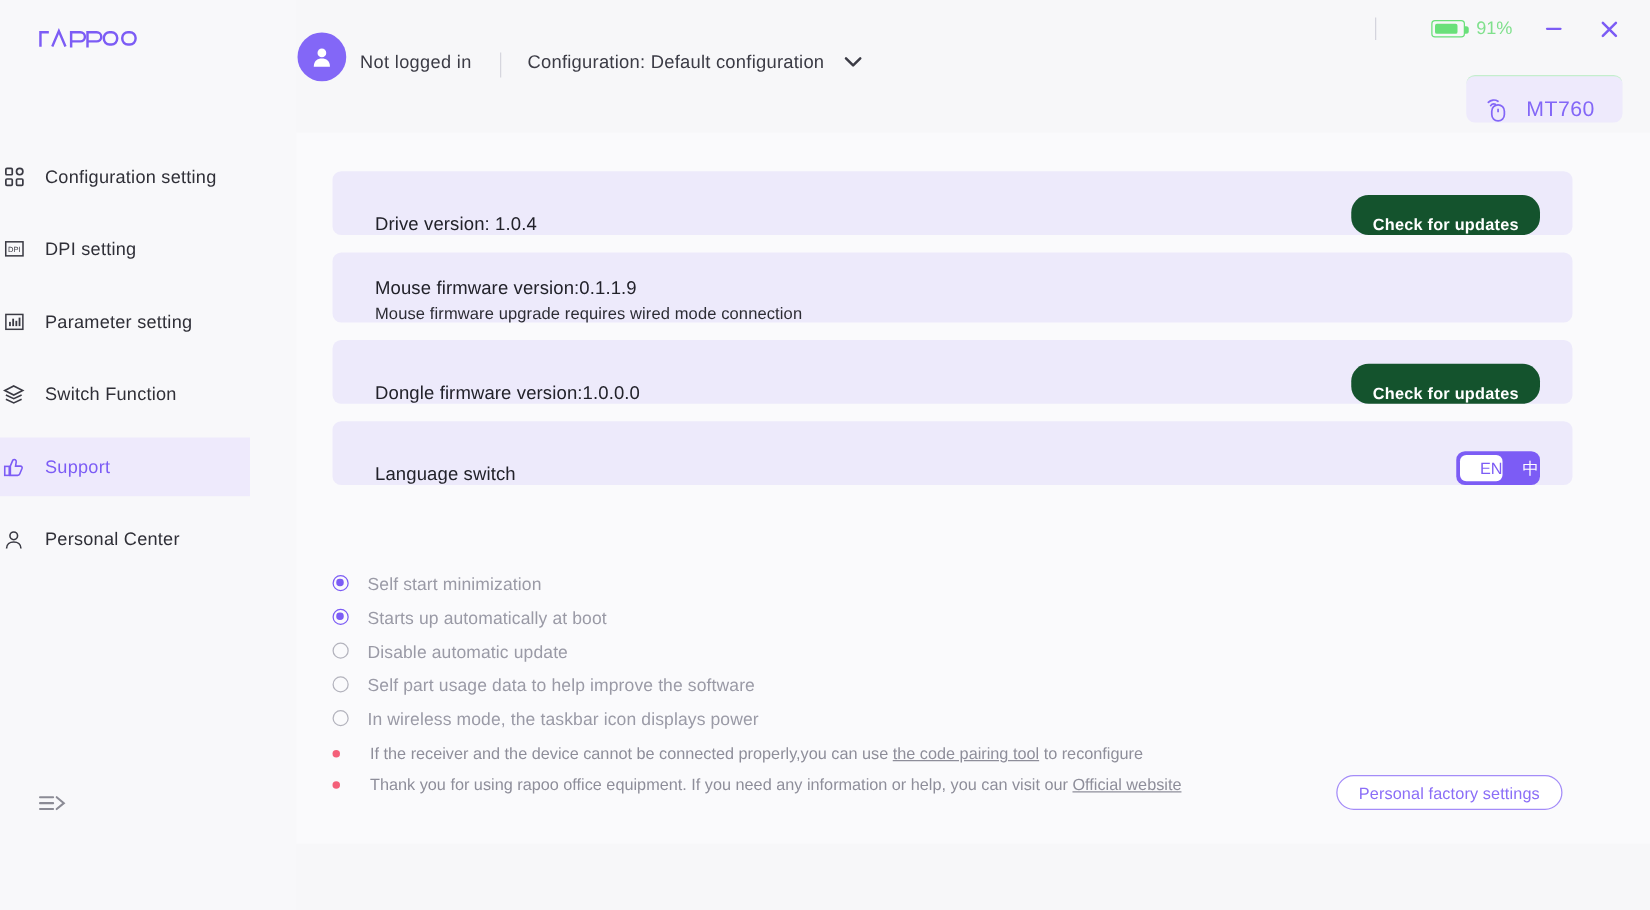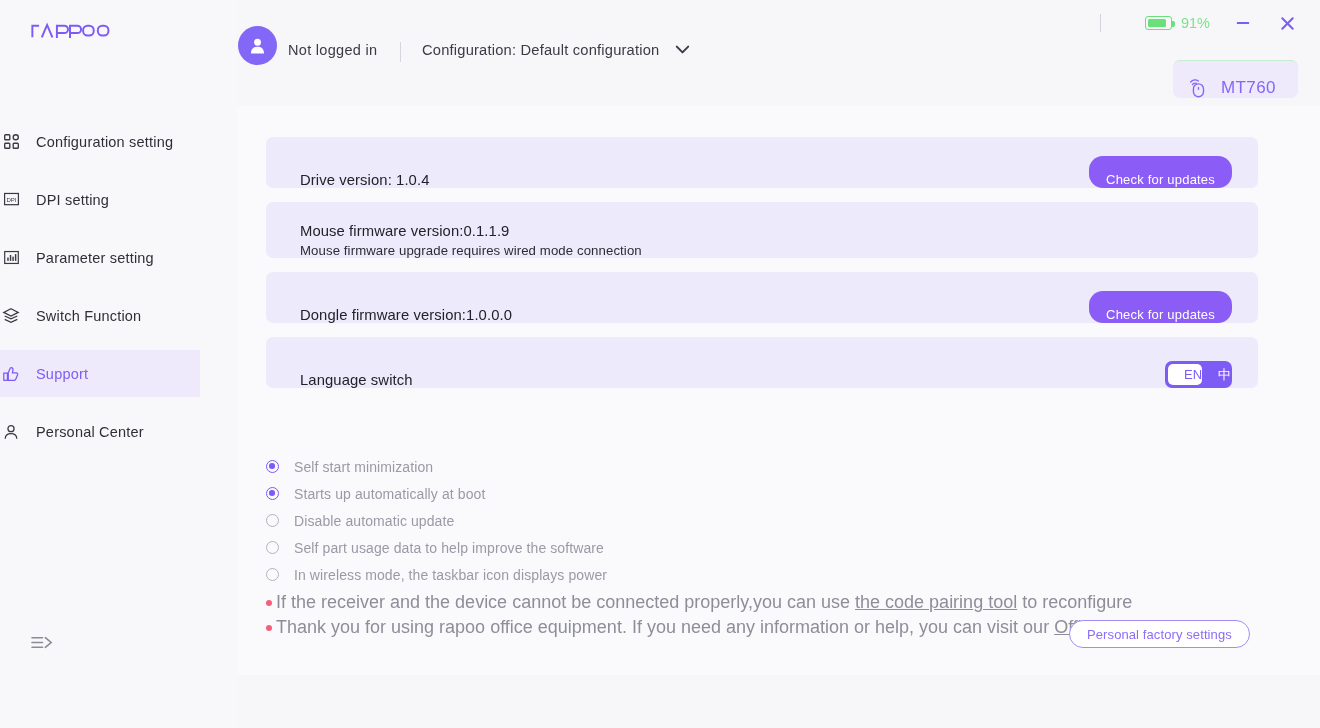--- a/index.html
+++ b/index.html
@@ -140,25 +140,25 @@
     padding: 0 26px 0 34px;
     margin-bottom: 14px;
   }
   .row.r1 { height: 51px; }
   .row.r2 { height: 56px; }
   .row.r3 { height: 51px; }
   .row.r4 { height: 51px; }
   .row-title { font-size: 14.8px; color: #22222a; letter-spacing: .1px; }
   .row-sub { font-size: 13.2px; color: #2c2c34; margin-top: 4px; letter-spacing: .1px; }
   .btn-primary {
-    background: #8b5cf6; color: #fff;
+    background: #14532d; color: #fff;
     border: none; border-radius: 14px;
     height: 27px; padding: 16px 17px;
     font-size: 13px; font-family: "Liberation Sans", sans-serif;
-    cursor: pointer; letter-spacing: .2px;
+    cursor: pointer; letter-spacing: .2px; font-weight: bold;
   }
   .lang-toggle {
     background: #7c5cf5; border-radius: 7px;
     height: 27px; width: 67px;
     display: flex; align-items: center; padding: 3px;
     cursor: pointer;
   }
   .lang-opt {
     flex: 1; height: 100%;
     display: flex; align-items: center; justify-content: center;
@@ -183,21 +183,21 @@
     width: 5.6px; height: 5.6px; border-radius: 50%; background: #7c5cf5;
   }
   .opt .lbl { margin-left: 15px; font-size: 14px; color: #9a9aa6; letter-spacing: .1px; }
 
   .notes { position: absolute; left: 29px; top: 484px; width: 980px; }
   .note { display: flex; align-items: center; height: 25px; }
   .dot {
     width: 6px; height: 6px; border-radius: 50%;
     background: #f4607a; flex: 0 0 6px;
   }
-  .note .txt { margin-left: 4px; font-size: 18px; color: #8e8e9a; }
+  .note .txt { margin-left: 24px; font-size: 13px; color: #8e8e9a; }
   .note .txt a {
     color: #8e8e9a; text-decoration: underline;
   }
   .btn-outline {
     position: absolute; left: 832px; top: 514px;
     background: #fff; color: #8b6ef7;
     border: 1.3px solid #a48cf8; border-radius: 16px;
     height: 28px; padding: 0 17px;
     font-size: 13px; font-family: "Liberation Sans", sans-serif;
     cursor: pointer; letter-spacing: .1px;

